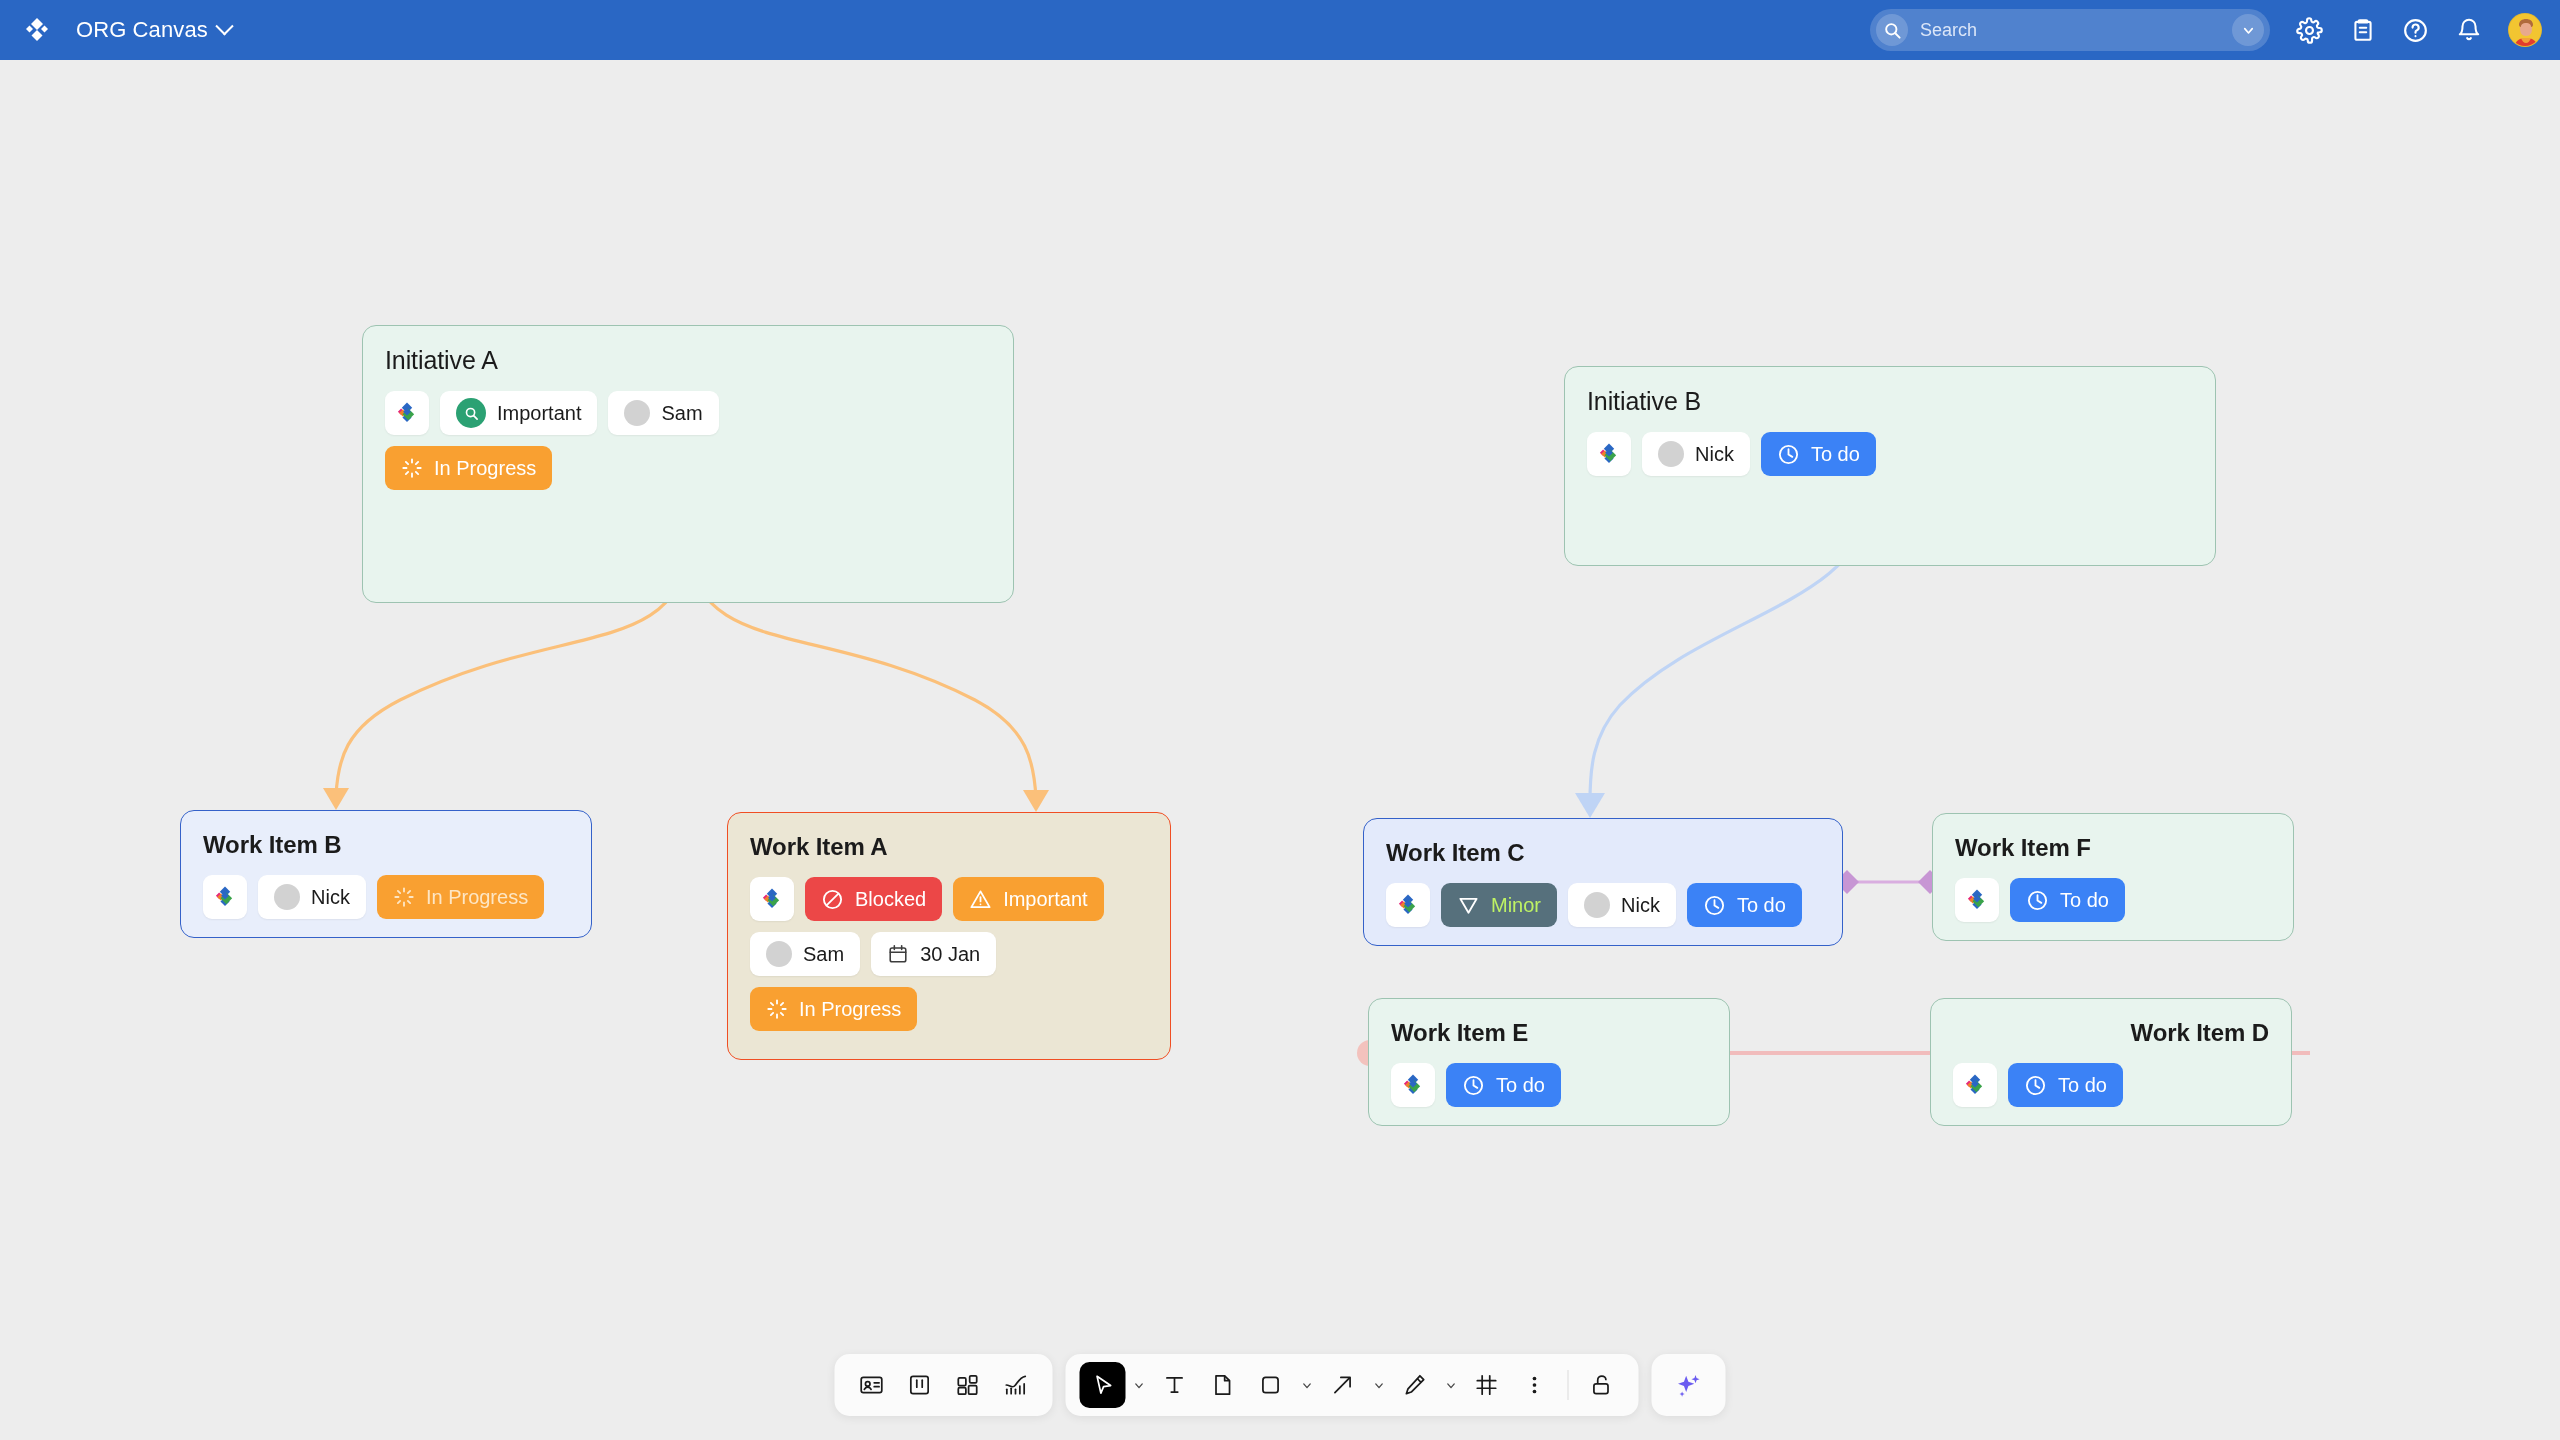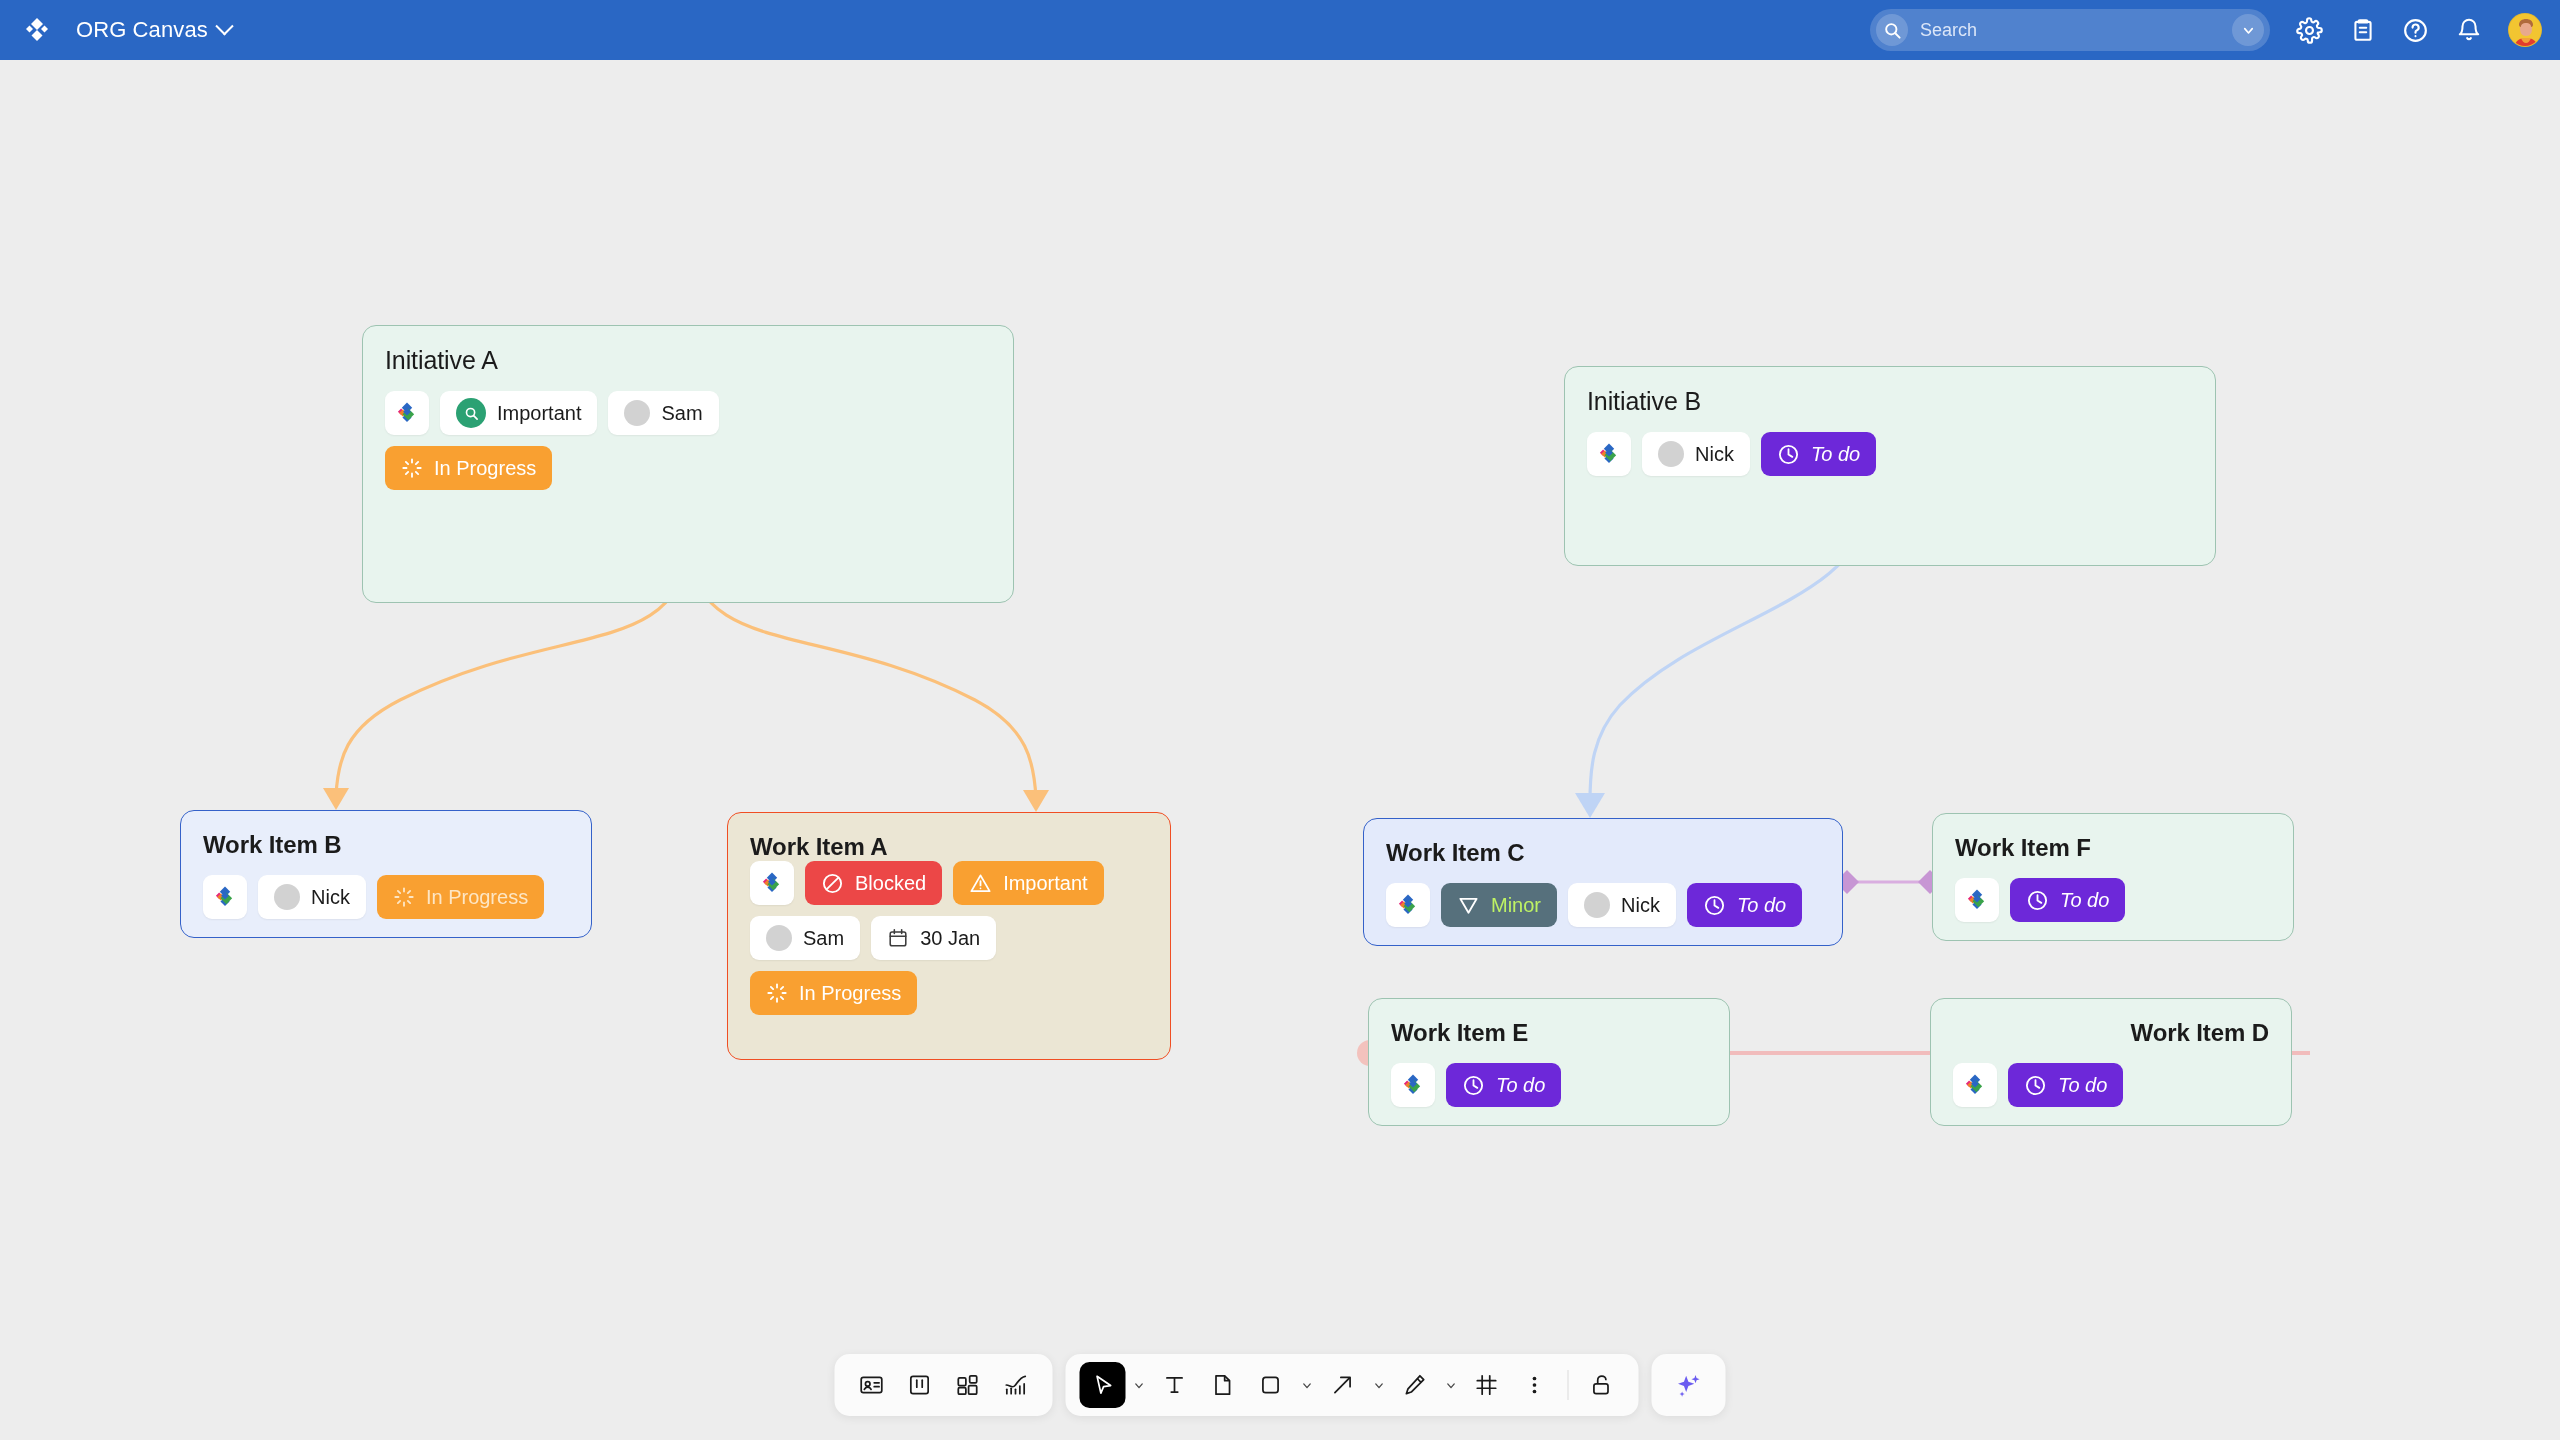--- a/index.html
+++ b/index.html
@@ -82,21 +82,21 @@
   .chip {
     height: 44px; border-radius: 9px;
     display: flex; align-items: center;
     padding: 0 16px; gap: 11px;
     font-size: 20px; white-space: nowrap;
   }
   .chip.white { background:#fff; color:#1b1b1b; box-shadow: 0 1px 2px rgba(0,0,0,.06); }
   .chip.square { width:44px; padding:0; justify-content:center; }
   .chip.orange { background:#f9a031; color:#fff; }
   .chip.orange-soft { background:#f9a031; color:#fde6c5; }
-  .chip.blue { background:#6d28d9; color:#fff;font-style:italic; }
+  .chip.blue { background:#3b82f6; color:#fff; }
   .chip.red { background:#ec4747; color:#fff; }
   .chip.slate { background:#56707c; color:#bef264; }
   .avatar-dot { width:26px;height:26px;border-radius:50%;background:#d2d2d2;flex:0 0 auto; }
   .teal-dot {
     width:30px;height:30px;border-radius:50%;background:#2ba173;
     display:flex;align-items:center;justify-content:center;flex:0 0 auto;
   }
 
   
   .toolbar-wrap {
@@ -329,21 +329,21 @@
       <line x1="18.7" y1="5.3" x2="16.2" y2="7.8"></line>
                 <line x1="7.8" y1="16.2" x2="5.3" y2="18.7"></line>
               </svg>
             </span>
             <span>In Progress</span>
           </div>
         </div>
       </div>
       <div class="card" style="left: 727px; top: 752px; width: 444px; min-height: 248px; background: rgb(235, 230, 212); border: 1.6px solid rgb(240, 78, 35); padding: 20px 22px 18px;">
         <div class="card-title bold">Work Item A</div>
-        <div class="chips" style="">
+        <div class="chips" style="margin-top: 16px;">
           <div class="chip white square">
             <svg width="26" height="26" viewBox="0 0 40 40">
     <path d="M20 4 L28 12 L20 20 L12 12 Z" fill="#2a67c4"></path>
     <path d="M11 13 L16 18 L11 23 L6 18 Z" fill="#e6247a"></path>
     <path d="M13.5 14.5 L19 20 L13.5 25.5 L8 20 Z" fill="#f0802a"></path>
     <path d="M20 20 L27 27 L20 34 L13 27 Z" fill="#2a67c4"></path>
     <path d="M22 13 L31 22 L22 31 L13 22 Z" fill="#3aa34a"></path>
     <path d="M20 12 L26 18 L20 24 L14 18 Z" fill="#2a67c4"></path>
   </svg>
           </div>

